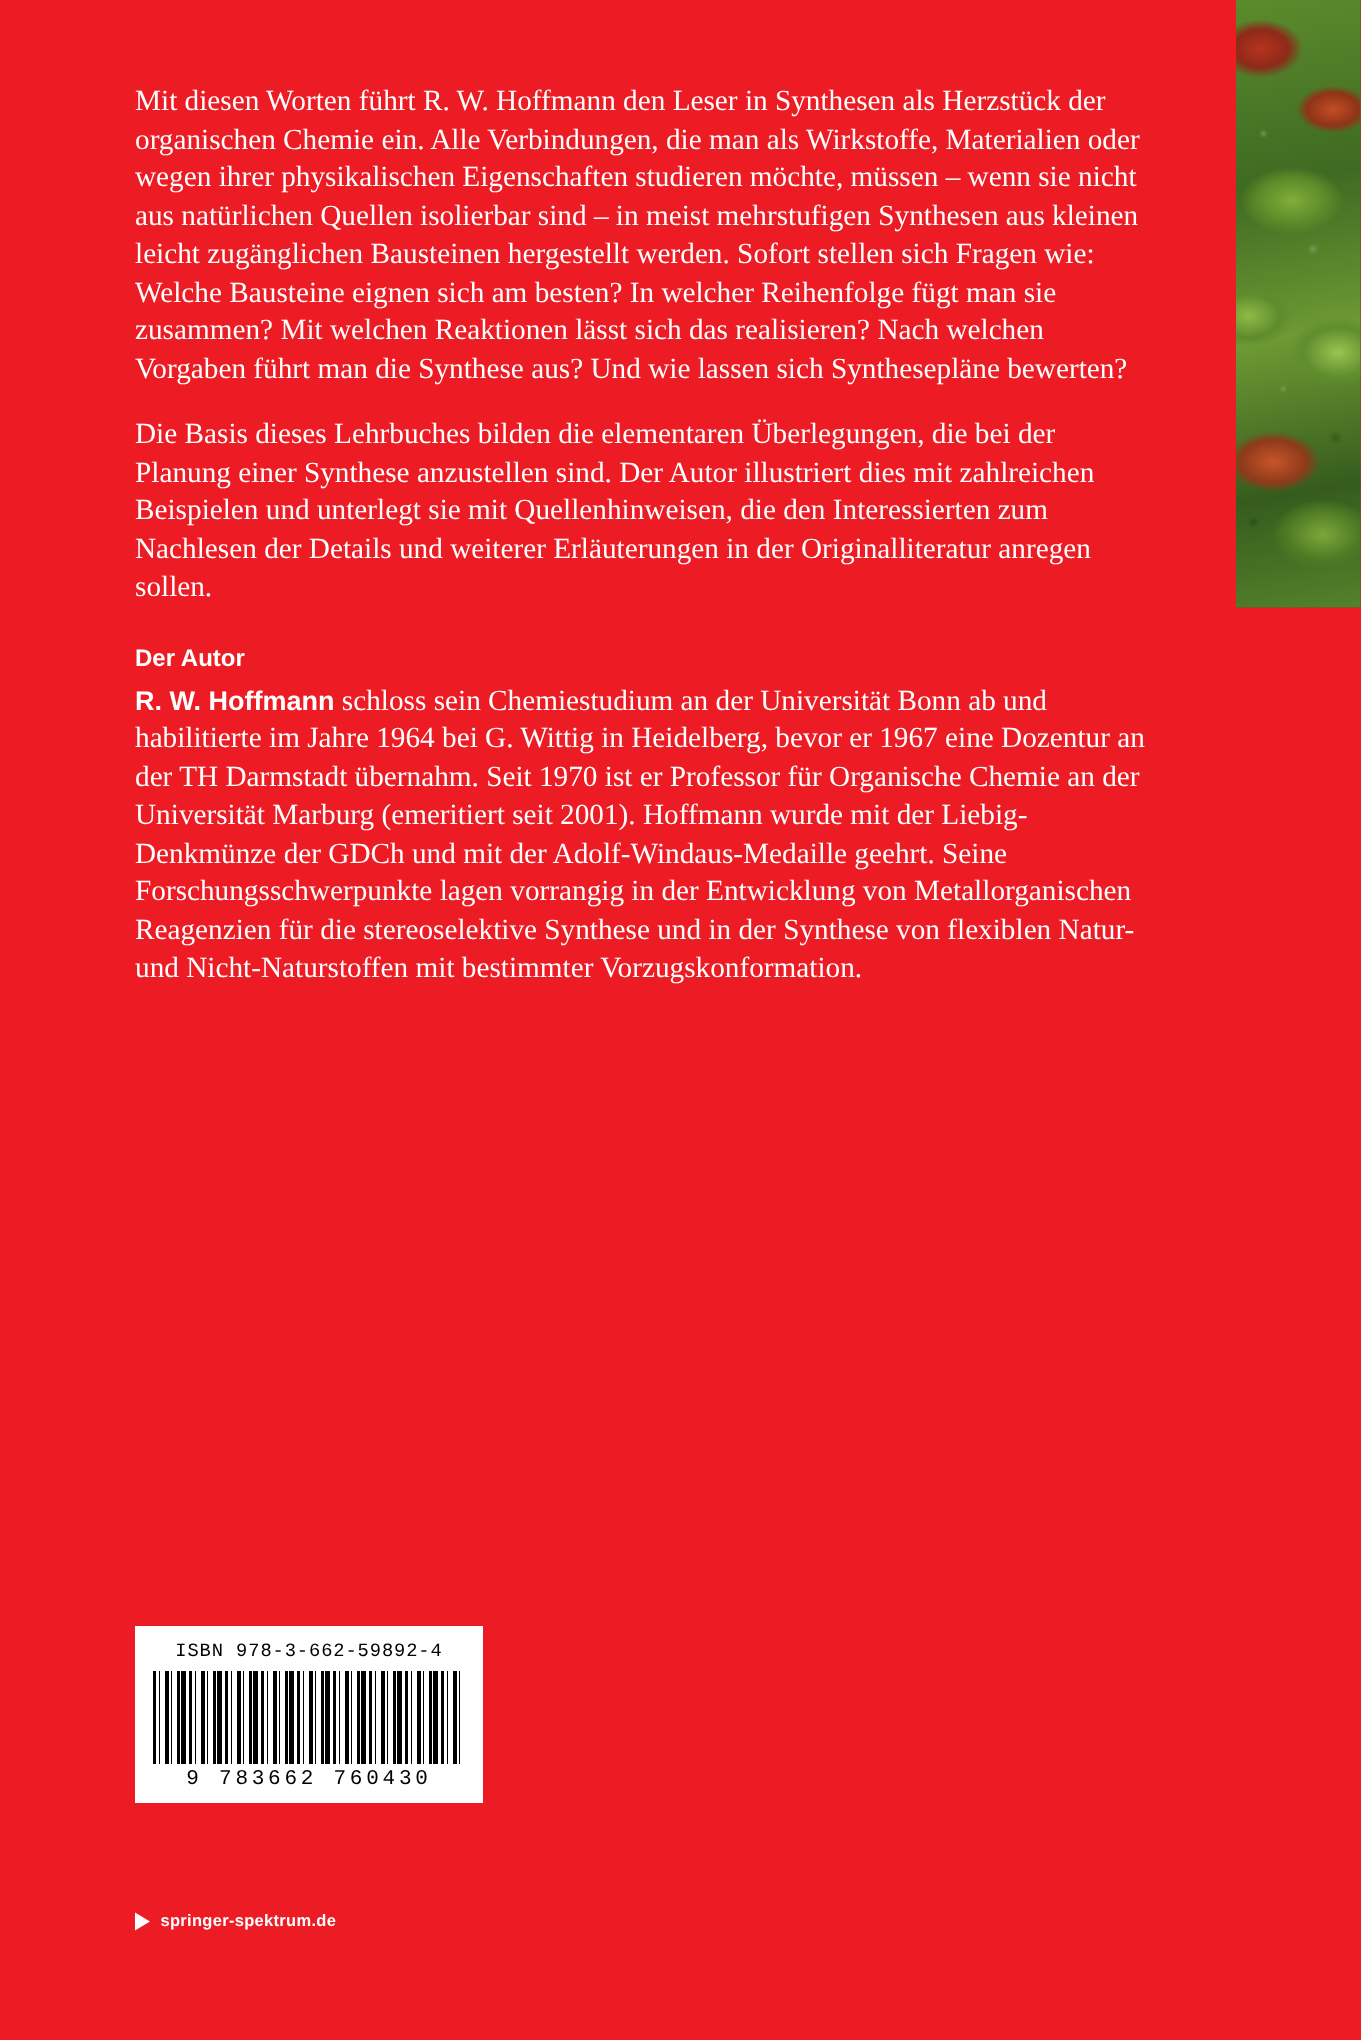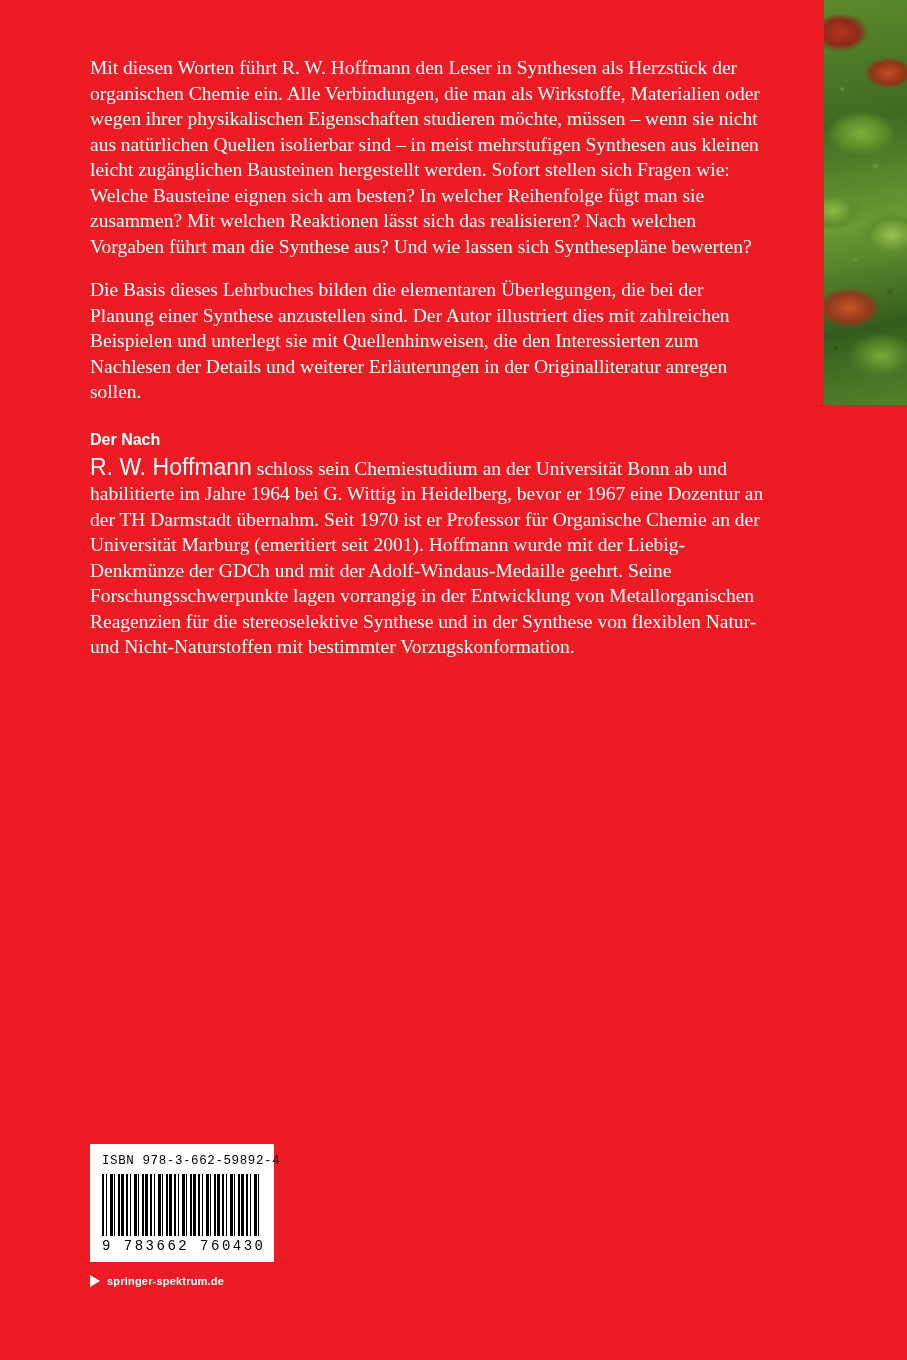--- a/index.html
+++ b/index.html
@@ -80,36 +80,36 @@
   }
   .author-heading {
     font-family: "Liberation Sans", sans-serif;
     font-size: 16px;
     font-weight: bold;
     color: #ffffff;
     margin: 26px 0 6px 0;
   }
   .author-name {
     font-family: "Liberation Sans", sans-serif;
-    font-weight: normal;
-    font-size: 23px;
+    font-weight: bold;
+    font-size: 18px;
   }
   .author-para {
     color: #ffffff;
     font-size: 19.5px;
     line-height: 25.5px;
     margin: 0;
   }
 
   
   .barcode-block {
     position: absolute;
     left: 90px;
-    top: 1144px;
-    width: 184px;
+    top: 1084px;
+    width: 232px;
     background: #ffffff;
     padding: 10px 12px 8px 12px;
     box-sizing: border-box;
   }
   .isbn-text {
     font-family: "Liberation Mono", monospace;
     font-size: 12.5px;
     color: #000000;
     letter-spacing: 0.6px;
     text-align: center;
@@ -169,21 +169,21 @@
   <div class="edge-image">
     <div class="leaf-bg"></div>
     <div class="leaf-specks"></div>
   </div>
 
   <div class="content">
 
     <p class="para">Mit diesen Worten führt R. W. Hoffmann den Leser in Synthesen als Herzstück der organischen Chemie ein. Alle Verbindungen, die man als Wirkstoffe, Materialien oder wegen ihrer physikalischen Eigenschaften studieren möchte, müssen – wenn sie nicht aus natürlichen Quellen isolierbar sind – in meist mehrstufigen Synthesen aus kleinen leicht zugänglichen Bausteinen hergestellt werden. Sofort stellen sich Fragen wie: Welche Bausteine eignen sich am besten? In welcher Reihenfolge fügt man sie zusammen? Mit welchen Reaktionen lässt sich das realisieren? Nach welchen Vorgaben führt man die Synthese aus? Und wie lassen sich Synthesepläne bewerten?</p>
     <p class="para">Die Basis dieses Lehrbuches bilden die elementaren Überlegungen, die bei der Planung einer Synthese anzustellen sind. Der Autor illustriert dies mit zahlreichen Beispielen und unterlegt sie mit Quellenhinweisen, die den Interessierten zum Nachlesen der Details und weiterer Erläuterungen in der Originalliteratur anregen sollen.</p>
 
-    <div class="author-heading">Der Nach</div>
+    <div class="author-heading">Der Autor</div>
     <p class="author-para"><span class="author-name">R. W. Hoffmann</span><span> schloss sein Chemiestudium an der Universität Bonn ab und habilitierte im Jahre 1964 bei G. Wittig in Heidelberg, bevor er 1967 eine Dozentur an der TH Darmstadt übernahm. Seit 1970 ist er Professor für Organische Chemie an der Universität Marburg (emeritiert seit 2001). Hoffmann wurde mit der Liebig-Denkmünze der GDCh und mit der Adolf-Windaus-Medaille geehrt. Seine Forschungsschwerpunkte lagen vorrangig in der Entwicklung von Metallorganischen Reagenzien für die stereoselektive Synthese und in der Synthese von flexiblen Natur- und Nicht-Naturstoffen mit bestimmter Vorzugskonformation.</span></p>
   </div>
 
   <div class="barcode-block">
     <div class="isbn-text">ISBN 978-3-662-59892-4</div>
     <div class="bars"></div>
     <div class="barcode-digits">9 783662 760430</div>
   </div>
 
   <div class="publisher">

